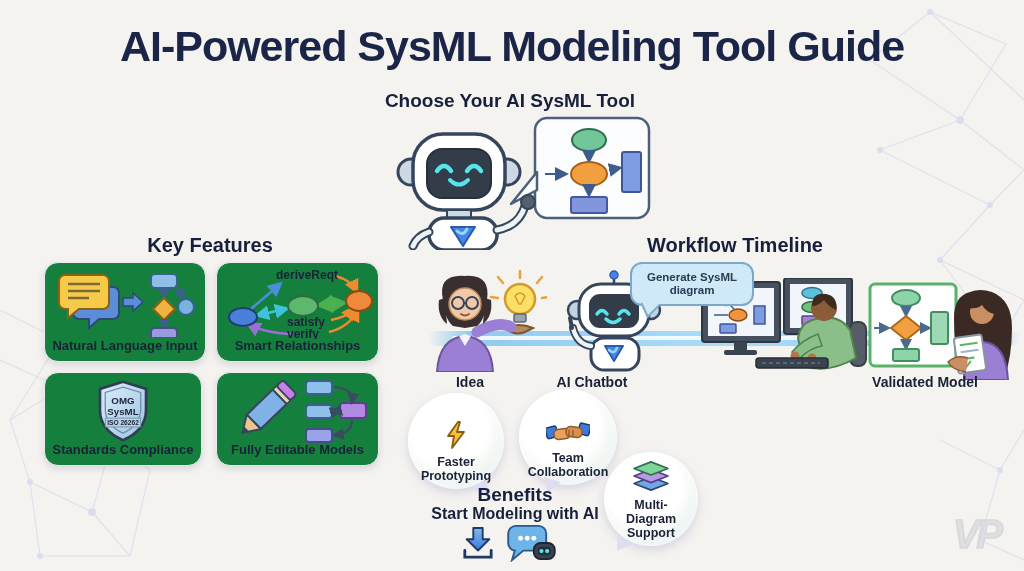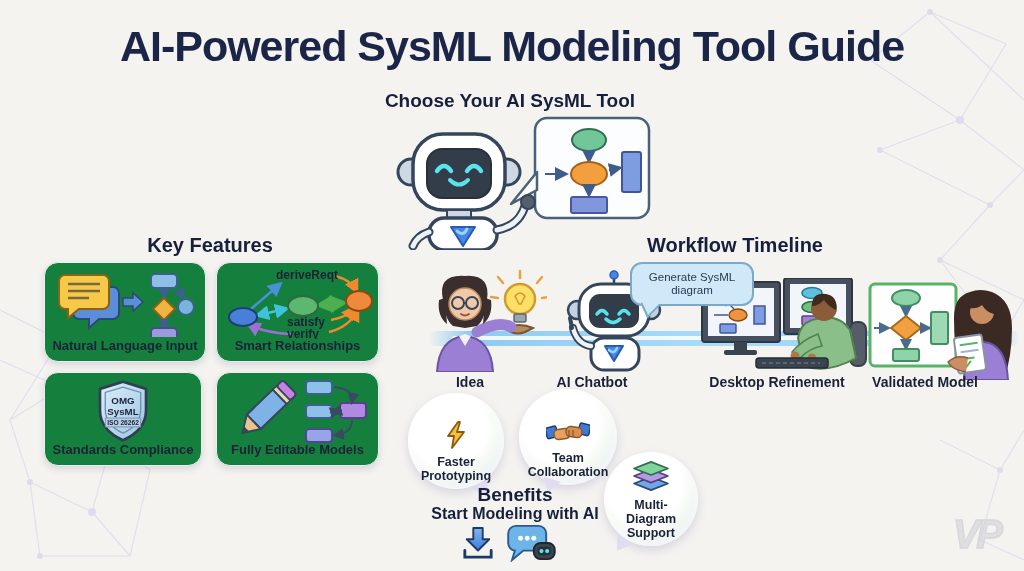--- a/index.html
+++ b/index.html
@@ -27,21 +27,21 @@
       rgba(165,220,250,0.95) 50%, rgba(110,190,240,0.75) 93%, rgba(140,205,245,0) 100%); z-index:1; }
   .timeline-band::after { content:''; position:absolute; left:4%; right:4%; top:5px; height:4px;
     background:rgba(255,255,255,0.85); border-radius:2px; }
 
   .step-ill { position:absolute; z-index:2; }
   .step-label { position:absolute; top:374px; font-size:14px; font-weight:bold; color:#1a2238; text-align:center; z-index:3; }
 
   .speech-bubble { position:absolute; left:630px; top:262px; width:124px; height:44px; z-index:4;
     background:#cfe9f8; border:2px solid #7aa9c9; border-radius:12px;
     display:flex; align-items:center; justify-content:center; text-align:center;
-    font-size:11.5px; font-weight:normal; color:#2a3a55; line-height:1.15; padding:2px 8px; }
+    font-size:11.5px; font-weight:bold; color:#2a3a55; line-height:1.15; padding:2px 8px; }
   .speech-bubble::after { content:''; position:absolute; left:10px; bottom:-9px; width:14px; height:14px;
     background:#cfe9f8; border-right:2px solid #7aa9c9; border-bottom:2px solid #7aa9c9;
     transform:rotate(65deg) skewX(20deg); }
 
   .bubble { position:absolute; border-radius:50%; z-index:2; display:flex; flex-direction:column;
     align-items:center; justify-content:flex-end; gap:6px; text-align:center; padding:6px;
     background:radial-gradient(circle at 42% 36%, #ffffff 46%, #f3f8f3 62%, #e5edf3 78%, #ddd6ef 92%, #cfc8e8 100%);
     box-shadow:0 4px 10px rgba(140,130,180,0.28), inset 0 0 12px rgba(255,255,255,0.9); }
   .bubble-label { font-size:12.5px; font-weight:bold; color:#1a2238; line-height:1.12; }
   .bubble::after { content:''; position:absolute; width:0; height:0;
@@ -311,21 +311,20 @@
     <rect x="150" y="44" width="16" height="44" rx="7" fill="#565d68" stroke="#3a4048" stroke-width="2"></rect>
     <path d="M112 42 q26 -8 38 10 l6 28 q-28 16 -52 8 l-6 -28 q2 -14 14 -18 Z" fill="#8abf8a" stroke="#53824f" stroke-width="2"></path>
     <circle cx="124" cy="30" r="13" fill="#8a5c3a"></circle>
     <path d="M112 28 q0 -14 14 -12 q12 2 10 16 q-8 -4 -12 -10 q-6 6 -12 6 Z" fill="#3e2b1c"></path>
     <path d="M118 56 q-16 6 -26 18 l8 6 q10 -10 22 -12 Z" fill="#8abf8a" stroke="#53824f" stroke-width="1.5"></path>
     <circle cx="95" cy="78" r="4.5" fill="#b07848"></circle>
     <circle cx="112" cy="80" r="4.5" fill="#b07848"></circle>
     <rect x="56" y="80" width="72" height="10" rx="3" fill="#3a4450" stroke="#262d36" stroke-width="1.5"></rect>
     <line x1="62" y1="85" x2="120" y2="85" stroke="#5a6472" stroke-width="2" stroke-dasharray="4 3"></line>
   </svg>
-  <div class="step-label" style="left:697px; width:160px;">Desktop Refinement</div>
 
   <svg class="step-ill" style="left:866px; top:276px;" width="152" height="104" viewBox="0 0 152 104">
     <defs>
         <marker id="vmN" markerWidth="6" markerHeight="6" refX="4" refY="3" orient="auto">
       <path d="M0,0 L6,3 L0,6 Z" fill="#4a6b8c"></path>
         </marker>
       </defs>
     <rect x="4" y="8" width="86" height="82" rx="5" fill="#fdfefd" stroke="#58b368" stroke-width="3"></rect>
     <ellipse cx="40" cy="22" rx="14" ry="8" fill="#8fd4a8" stroke="#3f8f5f" stroke-width="2"></ellipse>
     <line x1="40" y1="31" x2="40" y2="38" stroke="#4a6b8c" stroke-width="2" marker-end="url(#vmN)"></line>

